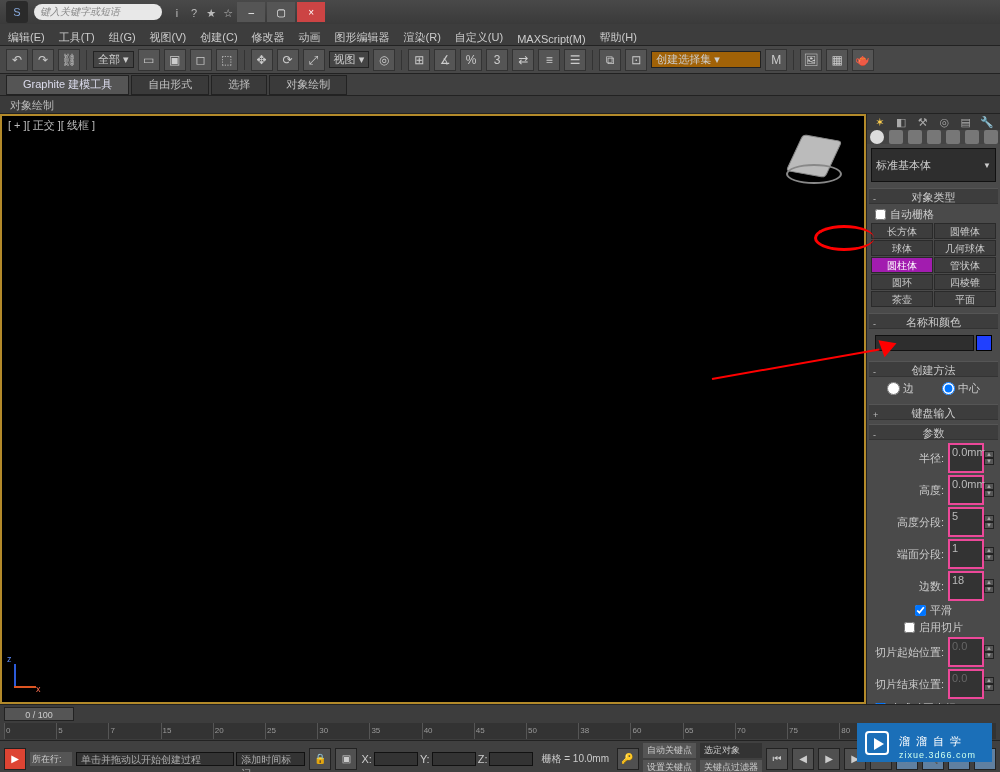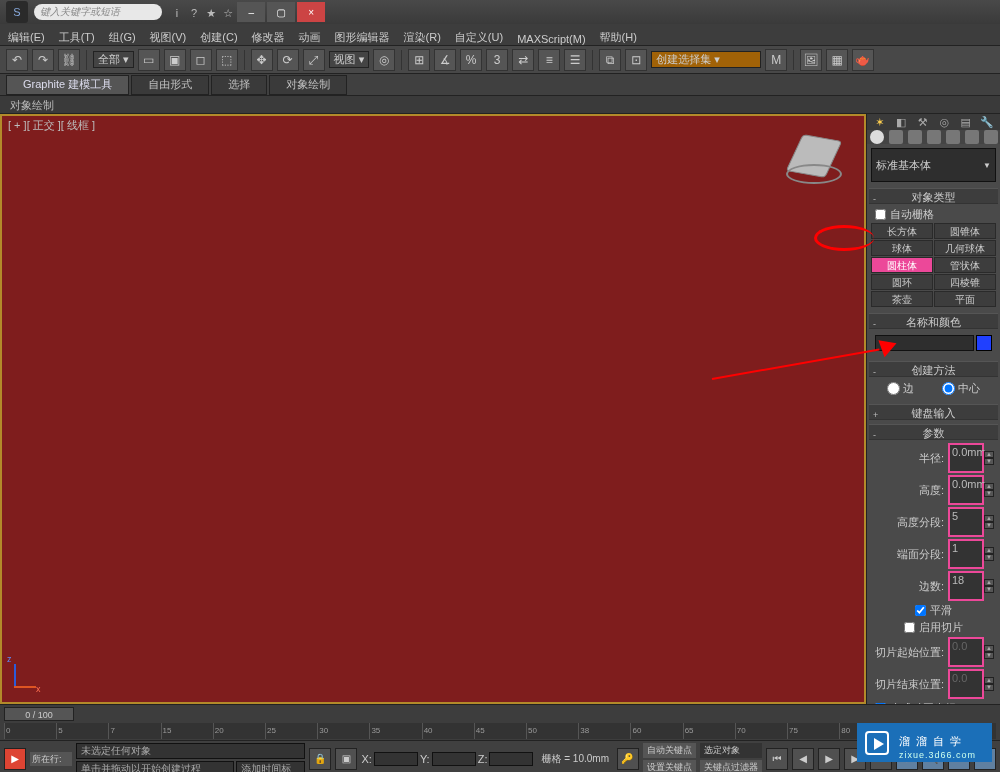--- a/index.html
+++ b/index.html
@@ -16,21 +16,21 @@
 .toolbar { height: 28px; background: #484848; display: flex; align-items: center; padding: 0 6px; border-bottom: 1px solid #222; gap: 4px; }
 .tb-btn { width: 22px; height: 22px; background: #555; border: 1px solid #333; display: flex; align-items: center; justify-content: center; color: #ccc; font-size: 12px; }
 .tb-sep { width: 1px; height: 20px; background: #333; margin: 0 2px; }
 .tb-dd { height: 17px; background: #444; border: 1px solid #222; color: #ccc; padding: 0 4px; display: flex; align-items: center; }
 .tb-dd.w { width: 110px; background: #a16207; }
 .subtoolbar { height: 22px; background: #404040; display: flex; align-items: center; padding: 0 6px; border-bottom: 1px solid #222; }
 .subtoolbar .tab { height: 20px; padding: 0 16px; background: #3a3a3a; color: #c0c0c0; border: 1px solid #222; display: flex; align-items: center; margin-right: 2px; }
 .subtoolbar .tab.active { background: #555; color: #dde; }
 .ribbon-row { height: 18px; background: #3a3a3a; color: #bbb; padding: 2px 10px; border-bottom: 1px solid #222; }
 .main { display: flex; height: 590px; }
-.viewport-wrap { flex: 1; background: #7f1d1d; position: relative; border: 2px solid #b38a2a; }
+.viewport-wrap { flex: 1; background: #000000; position: relative; border: 2px solid #b38a2a; }
 .vp-label { position: absolute; top: 2px; left: 6px; color: #bdbdbd; font-size: 11px; }
 .view-cube { position: absolute; top: 14px; right: 20px; width: 60px; height: 60px; }
 .view-cube .cube { width: 40px; height: 40px; background: #bbb; border-radius: 4px; transform: rotate(15deg) skew(-10deg,-5deg); position: absolute; top: 6px; left: 10px; border: 1px solid #888; }
 .view-cube .ring { width: 56px; height: 20px; border: 2px solid #888; border-radius: 50%; position: absolute; bottom: 6px; left: 2px; }
 .axes { position: absolute; bottom: 8px; left: 8px; width: 40px; height: 40px; }
 .axes .z { position: absolute; bottom: 8px; left: 4px; width: 2px; height: 22px; background: #2c5bd9; }
 .axes .zl { position: absolute; top: 0; left: -3px; color: #5b8cff; font-size: 9px; }
 .axes .x { position: absolute; bottom: 6px; left: 4px; width: 22px; height: 2px; background: #d52; }
 .axes .xl { position: absolute; bottom: 0; left: 26px; color: #ff7050; font-size: 9px; }
 .annotation { position: absolute; top: 262px; left: 710px; pointer-events: none; }
@@ -48,21 +48,21 @@
 .side-dd { height: 18px; background: #2e2e2e; color: #ccc; margin: 4px; border: 1px solid #111; padding: 16px 4px; display: flex; align-items: center; justify-content: space-between; }
 .side-dd span.arr { font-size: 8px; }
 .rollout { margin: 2px 2px; background: #4a4a4a; }
 .ro-head { height: 16px; background: #3d3d3d; color: #ccc; text-align: center; line-height: 16px; font-size: 10px; border-top: 1px solid #555; border-bottom: 1px solid #333; position: relative; }
 .ro-head .tog { position: absolute; left: 4px; top: 2px; font-size: 9px; color: #bbb; }
 .ro-body { padding: 2px 2px; }
 .chk-row { display: flex; align-items: center; padding: 1px 4px; color: #ccc; }
 .chk-row input { width: 11px; height: 11px; margin-right: 4px; }
 .btn-grid { display: grid; grid-template-columns: 1fr 1fr; gap: 1px; }
 .btn-grid div { height: 16px; background: #3d3d3d; color: #ccc; text-align: center; line-height: 16px; font-size: 10px; border: 1px solid #2a2a2a; }
-.btn-grid div.sel { background: #ec4899; color: #fff; font-family: Liberation Serif, serif; }
+.btn-grid div.sel { background: #a21caf; color: #fff; font-family: Liberation Serif, serif; }
 .name-row { display: flex; padding: 4px; gap: 2px; }
 .name-row .txt { flex: 1; height: 16px; background: #2e2e2e; border: 1px solid #111; }
 .name-row .swatch { width: 16px; height: 16px; background: #2040ff; border: 1px solid #000; }
 .radio-row { display: flex; justify-content: space-around; padding: 2px; color: #ccc; font-size: 10px; }
 .radio-row label { display: flex; align-items: center; gap: 3px; }
 .spin-row { display: flex; align-items: center; justify-content: flex-end; padding: 1px 2px; color: #ccc; font-size: 10px; }
 .spin-row .lbl { flex: 1; text-align: right; padding-right: 4px; }
 .spin-row .val { width: 36px; height: 30px; background: #333; border: 2px solid #ec4899; color: #bbb; padding: 0 2px; line-height: 14px; }
 .spin-row .arrs { width: 10px; display: flex; flex-direction: column; }
 .spin-row .arrs span { height: 7px; background: #555; border: 1px solid #222; font-size: 6px; text-align: center; line-height: 5px; color: #aaa; }
@@ -362,21 +362,20 @@
       <div>90</div>
     </div>
 </div>
 
 <div class="status">
   <div class="btn red">▶</div>
   <div class="status-col" style="width:42px">
     <div style="height:14px;background:#555;color:#ccc;font-size:9px;padding:0 2px;line-height:14px">所在行:</div>
   </div>
   <div class="status-col" style="flex:1.3">
-    <div class="fld">未选定任何对象</div>
     <div style="display:flex;gap:2px">
       <div class="fld">单击并拖动以开始创建过程</div>
       <div class="fld" style="flex:0.4">添加时间标记</div>
     </div>
   </div>
   <div class="btn">🔒</div>
   <div class="btn">▣</div>
   <div class="coord">
     <span>X:</span>
       <div class="box"></div>

